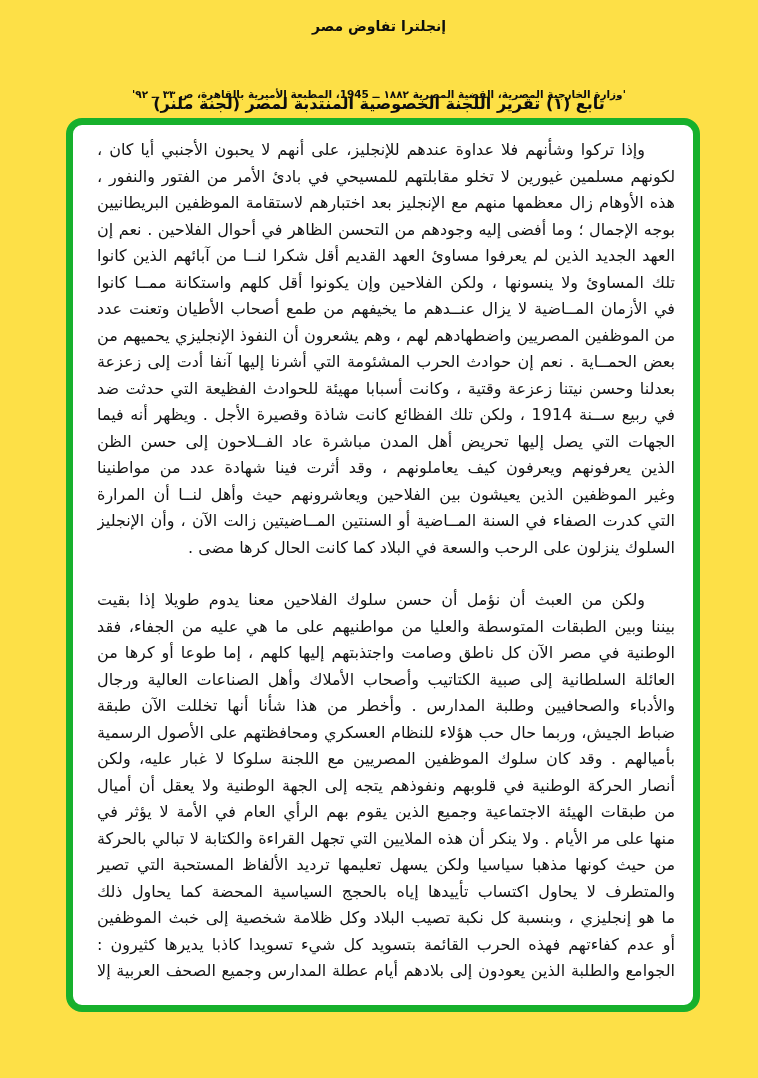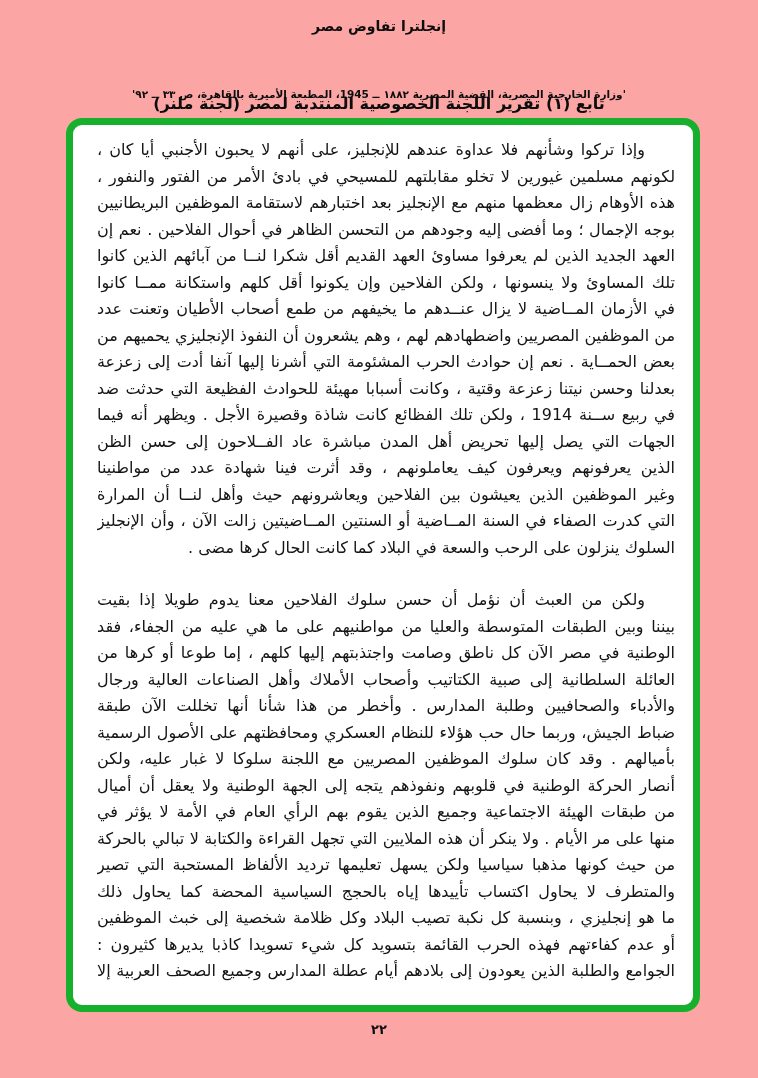--- a/index.html
+++ b/index.html
@@ -1,20 +1,20 @@
 <!DOCTYPE html>
 <html lang="ar"><head>
 <meta charset="utf-8">
 <style>
   html, body { margin: 0; padding: 0; background: #ffffff; }
   .page {
     position: relative;
     width: 758px;
     height: 1078px;
-    background: #fca5a5;
+    background: #fde047;
     font-family: "DejaVu Sans", sans-serif;
     color: #161616;
     overflow: hidden;
   }
   .hdr { position: absolute; left: 0; right: 0; text-align: center; direction: rtl; font-weight: bold; color: #0d0d0d; }
   .hdr-title    { top: 18px;  font-size: 14px; }
   .hdr-subtitle { top: 50px;  font-size: 16px; margin-top: 44px; }
   .hdr-source   { top: 88px;  font-size: 10.5px; }
   .frame {
     position: absolute;
@@ -98,15 +98,14 @@
           <div class="line">منها على مر الأيام . ولا ينكر أن هذه الملايين التي تجهل القراءة والكتابة لا تبالي بالحركة الوطنية</div>
           <div class="line">من حيث كونها مذهبا سياسيا ولكن يسهل تعليمها ترديد الألفاظ المستحبة التي تصير شعارا لها .</div>
           <div class="line">والمتطرف لا يحاول اكتساب تأييدها إياه بالحجج السياسية المحضة كما يحاول ذلك بالطعن دائما في كل</div>
           <div class="line">ما هو إنجليزي ، وبنسبة كل نكبة تصيب البلاد وكل ظلامة شخصية إلى خبث الموظفين البريطانيين</div>
           <div class="line">أو عدم كفاءتهم  فهذه الحرب القائمة بتسويد كل شيء تسويدا كاذبا يديرها كثيرون : خطباء</div>
           <div class="line">الجوامع والطلبة الذين يعودون إلى بلادهم أيام عطلة المدارس وجميع الصحف العربية إلا القليل منها.</div>
         </div>
     </div>
   </div>
 
-  <div class="footer-pg">٢٢</div>
 
 </div>
 
 </body></html>

